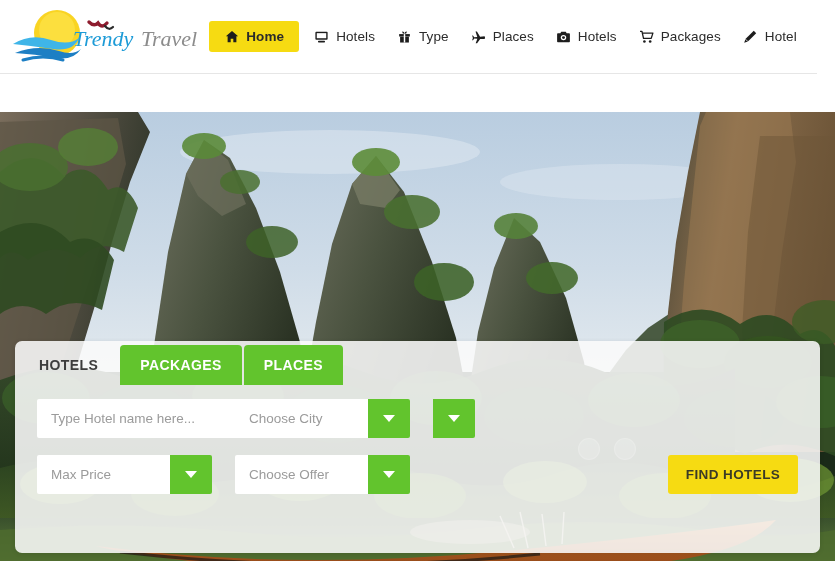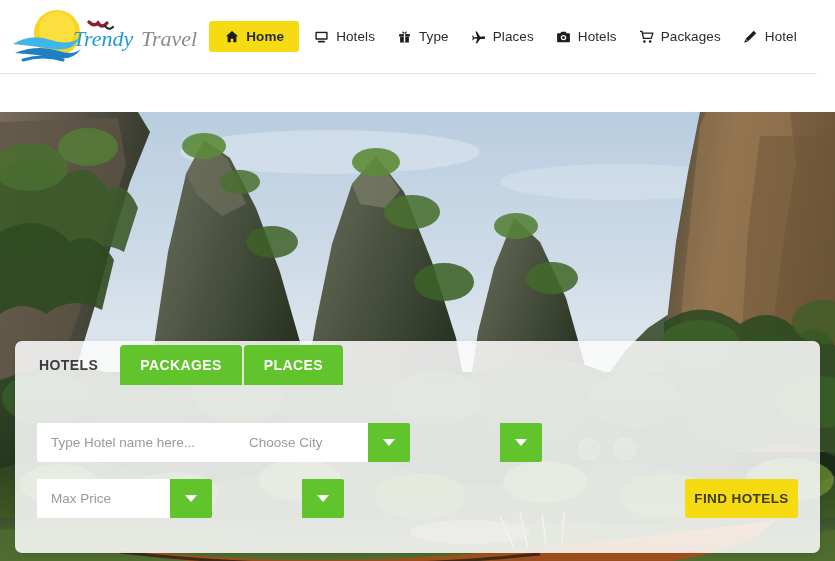--- a/index.html
+++ b/index.html
@@ -120,30 +120,29 @@
   .form-area {
     position: absolute;
     top: 58px; left: 0;
     width: 805px;
   }
   .form-row {
     display: flex;
     padding: 0 22px;
     gap: 23px;
     margin-bottom: 17px;
-    margin-top: 24px;
   }
   .field {
     position: relative;
     display: flex;
     height: 39px;
     flex: 0 0 auto;
   }
   .field.w-text { width: 175px; }
-  .field.w-sel  { width: 175px; justify-content: center; }
+  .field.w-sel  { width: 175px; }
 
   .txt-input {
     flex: 1 1 auto;
     height: 39px;
     background: #ffffff;
     border: none;
     outline: none;
     padding: 0 14px;
     font-family: "Liberation Sans", sans-serif;
     font-size: 13.5px;
@@ -176,21 +175,21 @@
   .sel-arrow .caret {
     width: 0; height: 0;
     border-left: 6px solid transparent;
     border-right: 6px solid transparent;
     border-top: 7px solid #ffffff;
   }
 
   .find-btn {
     position: absolute;
     right: 22px; top: 0;
-    width: 113px; height: 39px;
+    width: 130px; height: 39px;
     background: #f6db12;
     border: none;
     border-radius: 3px;
     font-family: "Liberation Sans", sans-serif;
     font-size: 13.5px;
     font-weight: bold;
     letter-spacing: 0.4px;
     color: #3b3b26;
     cursor: pointer;
   }
@@ -473,20 +472,21 @@
         <div class="row2-fields">
 
           <div class="field w-sel">
             <div class="sel-box">Max Price</div>
             <div class="sel-arrow">
                 <span class="caret"></span>
               </div>
           </div>
 
           <div class="field w-sel">
+            <div class="sel-box">Choose Offer</div>
             <div class="sel-arrow">
                 <span class="caret"></span>
               </div>
           </div>
 
         </div>
         <button class="find-btn">FIND HOTELS</button>
       </div>
 
     </div>

